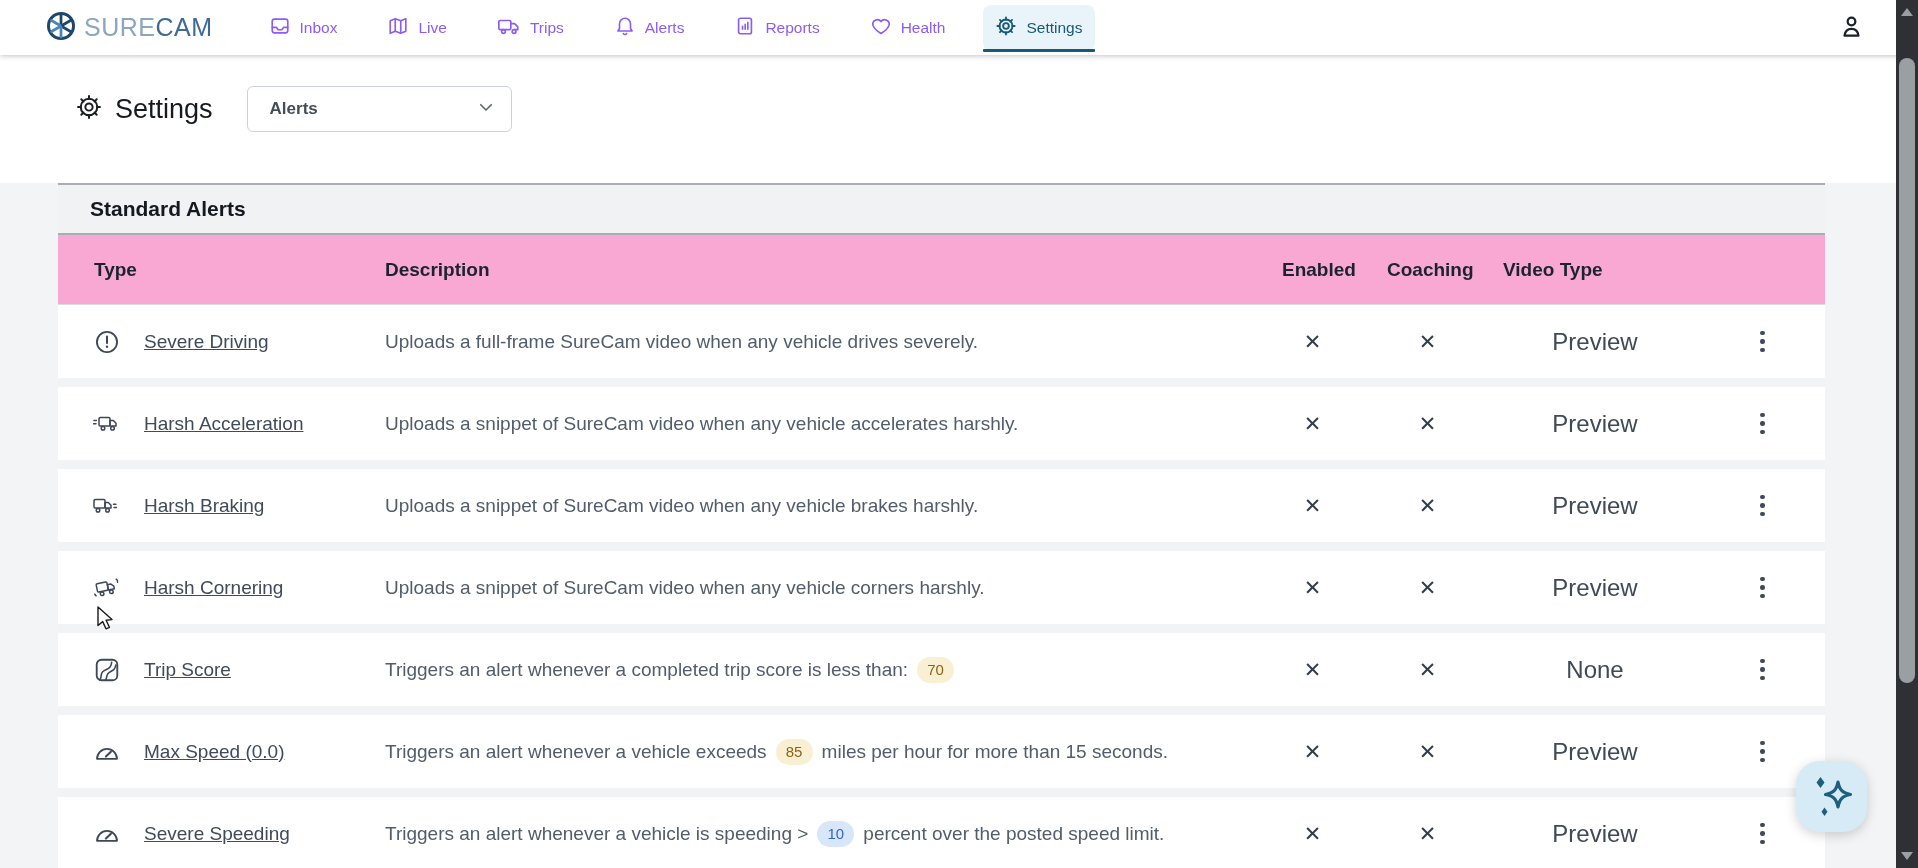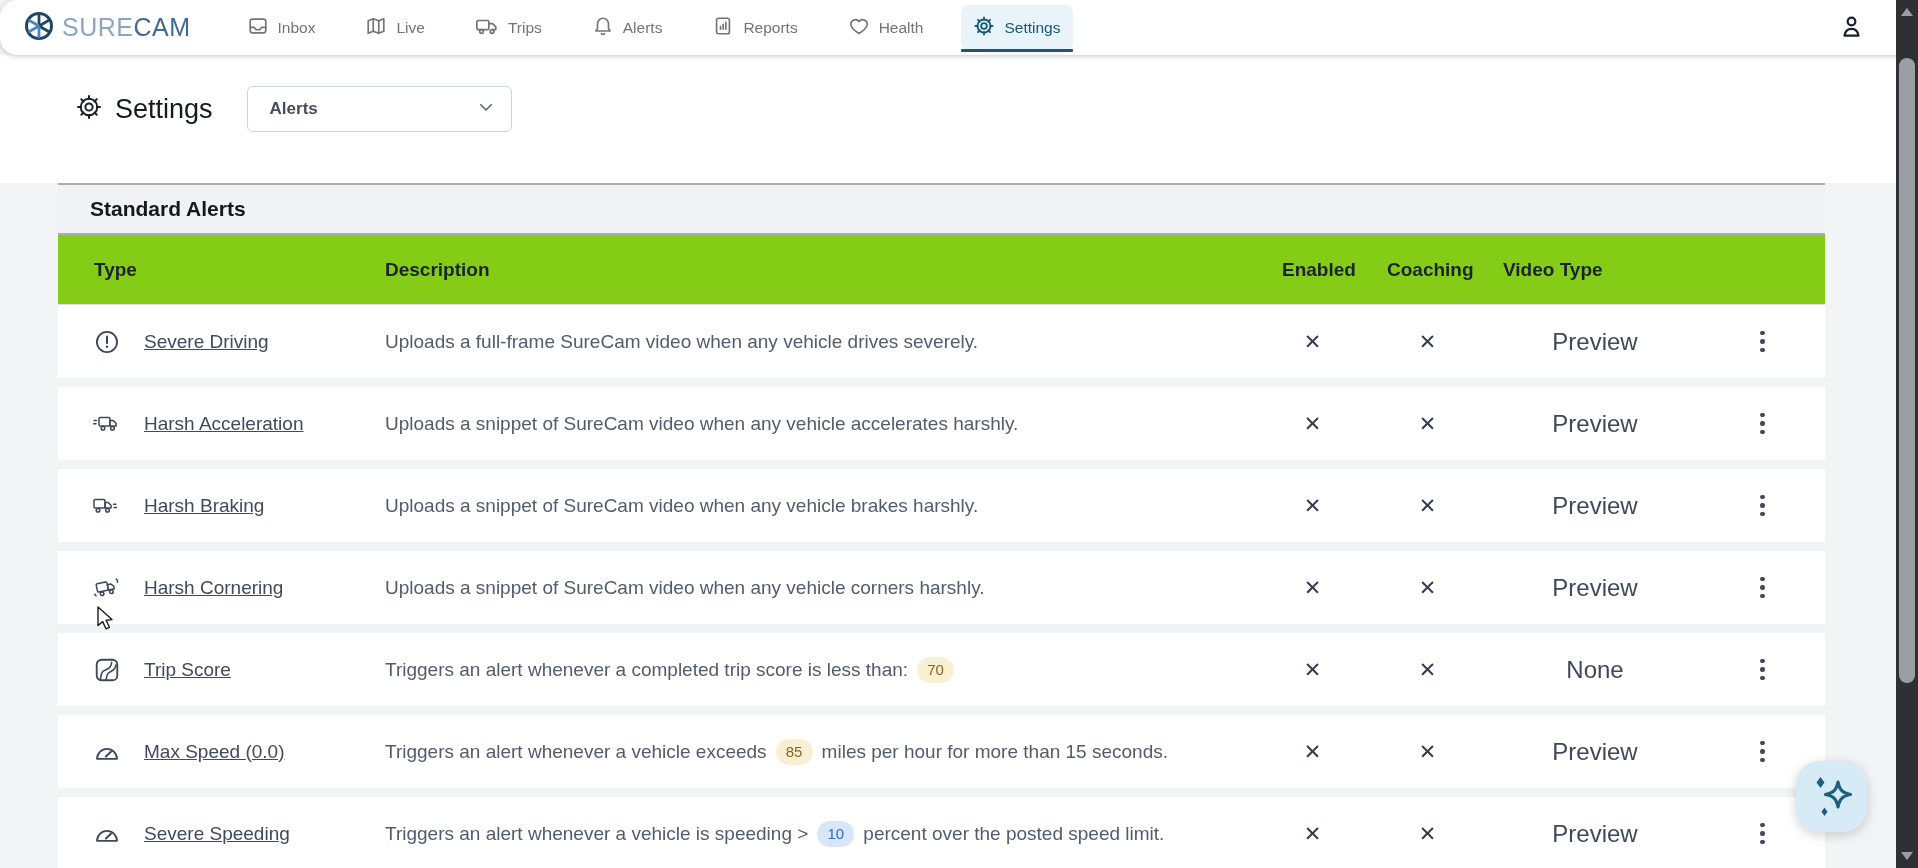--- a/index.html
+++ b/index.html
@@ -7,30 +7,30 @@
   body {
     font-family:"Liberation Sans", sans-serif;
     background:#f3f4f5;
     position:relative;
     color:#1c2330;
   }
 
   
   .topnav{
     position:absolute; top:0; left:0; width:1918px; height:55px;
-    background:#fff; display:flex; align-items:center; padding-left:24px;
-    box-shadow:0 1px 5px rgba(60,64,67,.30); z-index:5;border-radius:17px;
+    background:#fff; display:flex; align-items:center; padding-left:46px;
+    box-shadow:0 1px 5px rgba(60,64,67,.30); z-index:5;
   }
   .brand{ display:flex; align-items:center; gap:8px; margin-right:44px; cursor:pointer; }
   .brand-text{ font-size:25px; letter-spacing:.5px; font-weight:400; }
   .brand-text .sure{ color:#8ba6bf; }
   .brand-text .cam{ color:#3f6a92; }
   .nav-items{ display:flex; align-items:center; gap:26px; }
   .nav-item{
-    display:flex; align-items:center; gap:9px; color:#737373;
+    display:flex; align-items:center; gap:9px; color:#8b5cf6;
     font-size:15.5px; padding:0 12px; height:46px; border-radius:8px; cursor:pointer;
     white-space:nowrap;
   }
   .nav-item svg{ flex:0 0 auto; }
   .nav-item.active{ background:#e9f4fa; color:#175a73; position:relative; }
   .nav-item.active::after{
     content:""; position:absolute; left:0; right:0; bottom:-1px; height:3px;
     background:#175a73; border-radius:1px;
   }
   .person-btn{
@@ -60,21 +60,21 @@
     border-top:2px solid #a9aeb4; border-bottom:2px solid #a9aeb4;
     display:flex; align-items:center; padding-left:32px;
   }
   .section-title{ font-size:21px; font-weight:bold; color:#14181f; }
   .grid-row{
     display:grid;
     grid-template-columns:327px 875px 105px 125px 210px 125px;
     align-items:center;
   }
   .thead{
-    height:70px; background:#84cc16; border-bottom:1px solid #d9dde0;
+    height:70px; background:#f9a8d4; border-bottom:1px solid #d9dde0;
     font-size:19px; font-weight:bold; color:#1c2330;
   }
   .th-type{ padding-left:36px; }
   .th-enabled{ padding-left:22px; }
   .th-coaching{ padding-left:22px; }
   .th-video{ padding-left:13px; }
   .trow{ height:82px; background:#fff; border-bottom:9px solid #f1f3f4; }
   .cell-type{ display:flex; align-items:center; gap:22px; padding-left:34px;
               font-size:19px; color:#404a5b;text-decoration:underline; }
   .type-icon{ width:30px; height:26px; display:flex; align-items:center; justify-content:center; color:#3d4759; }

